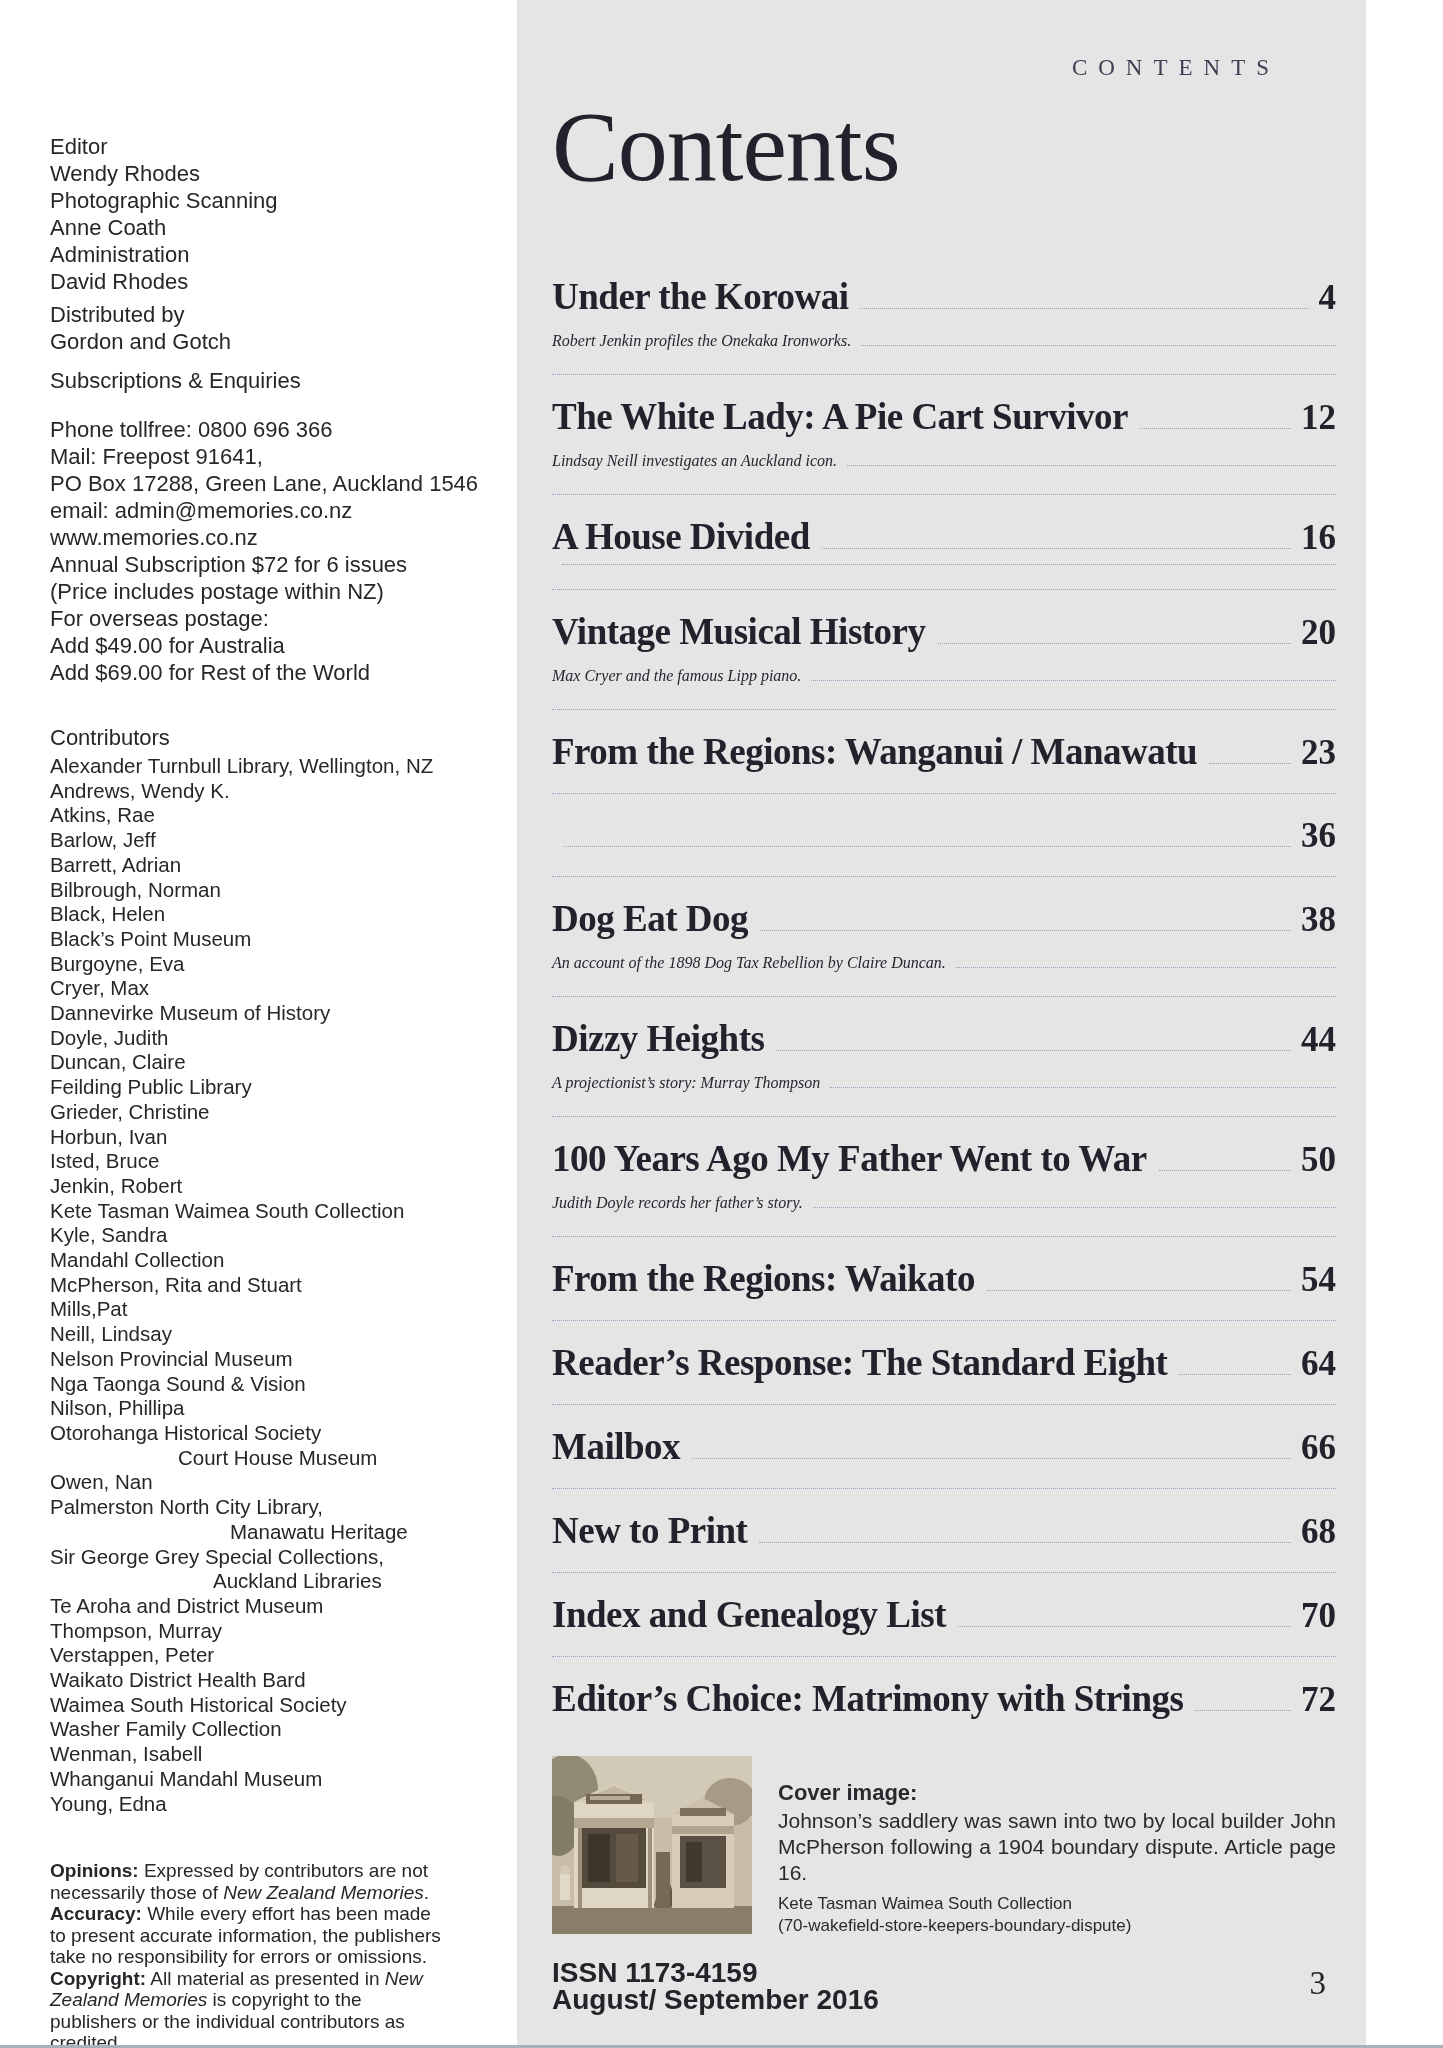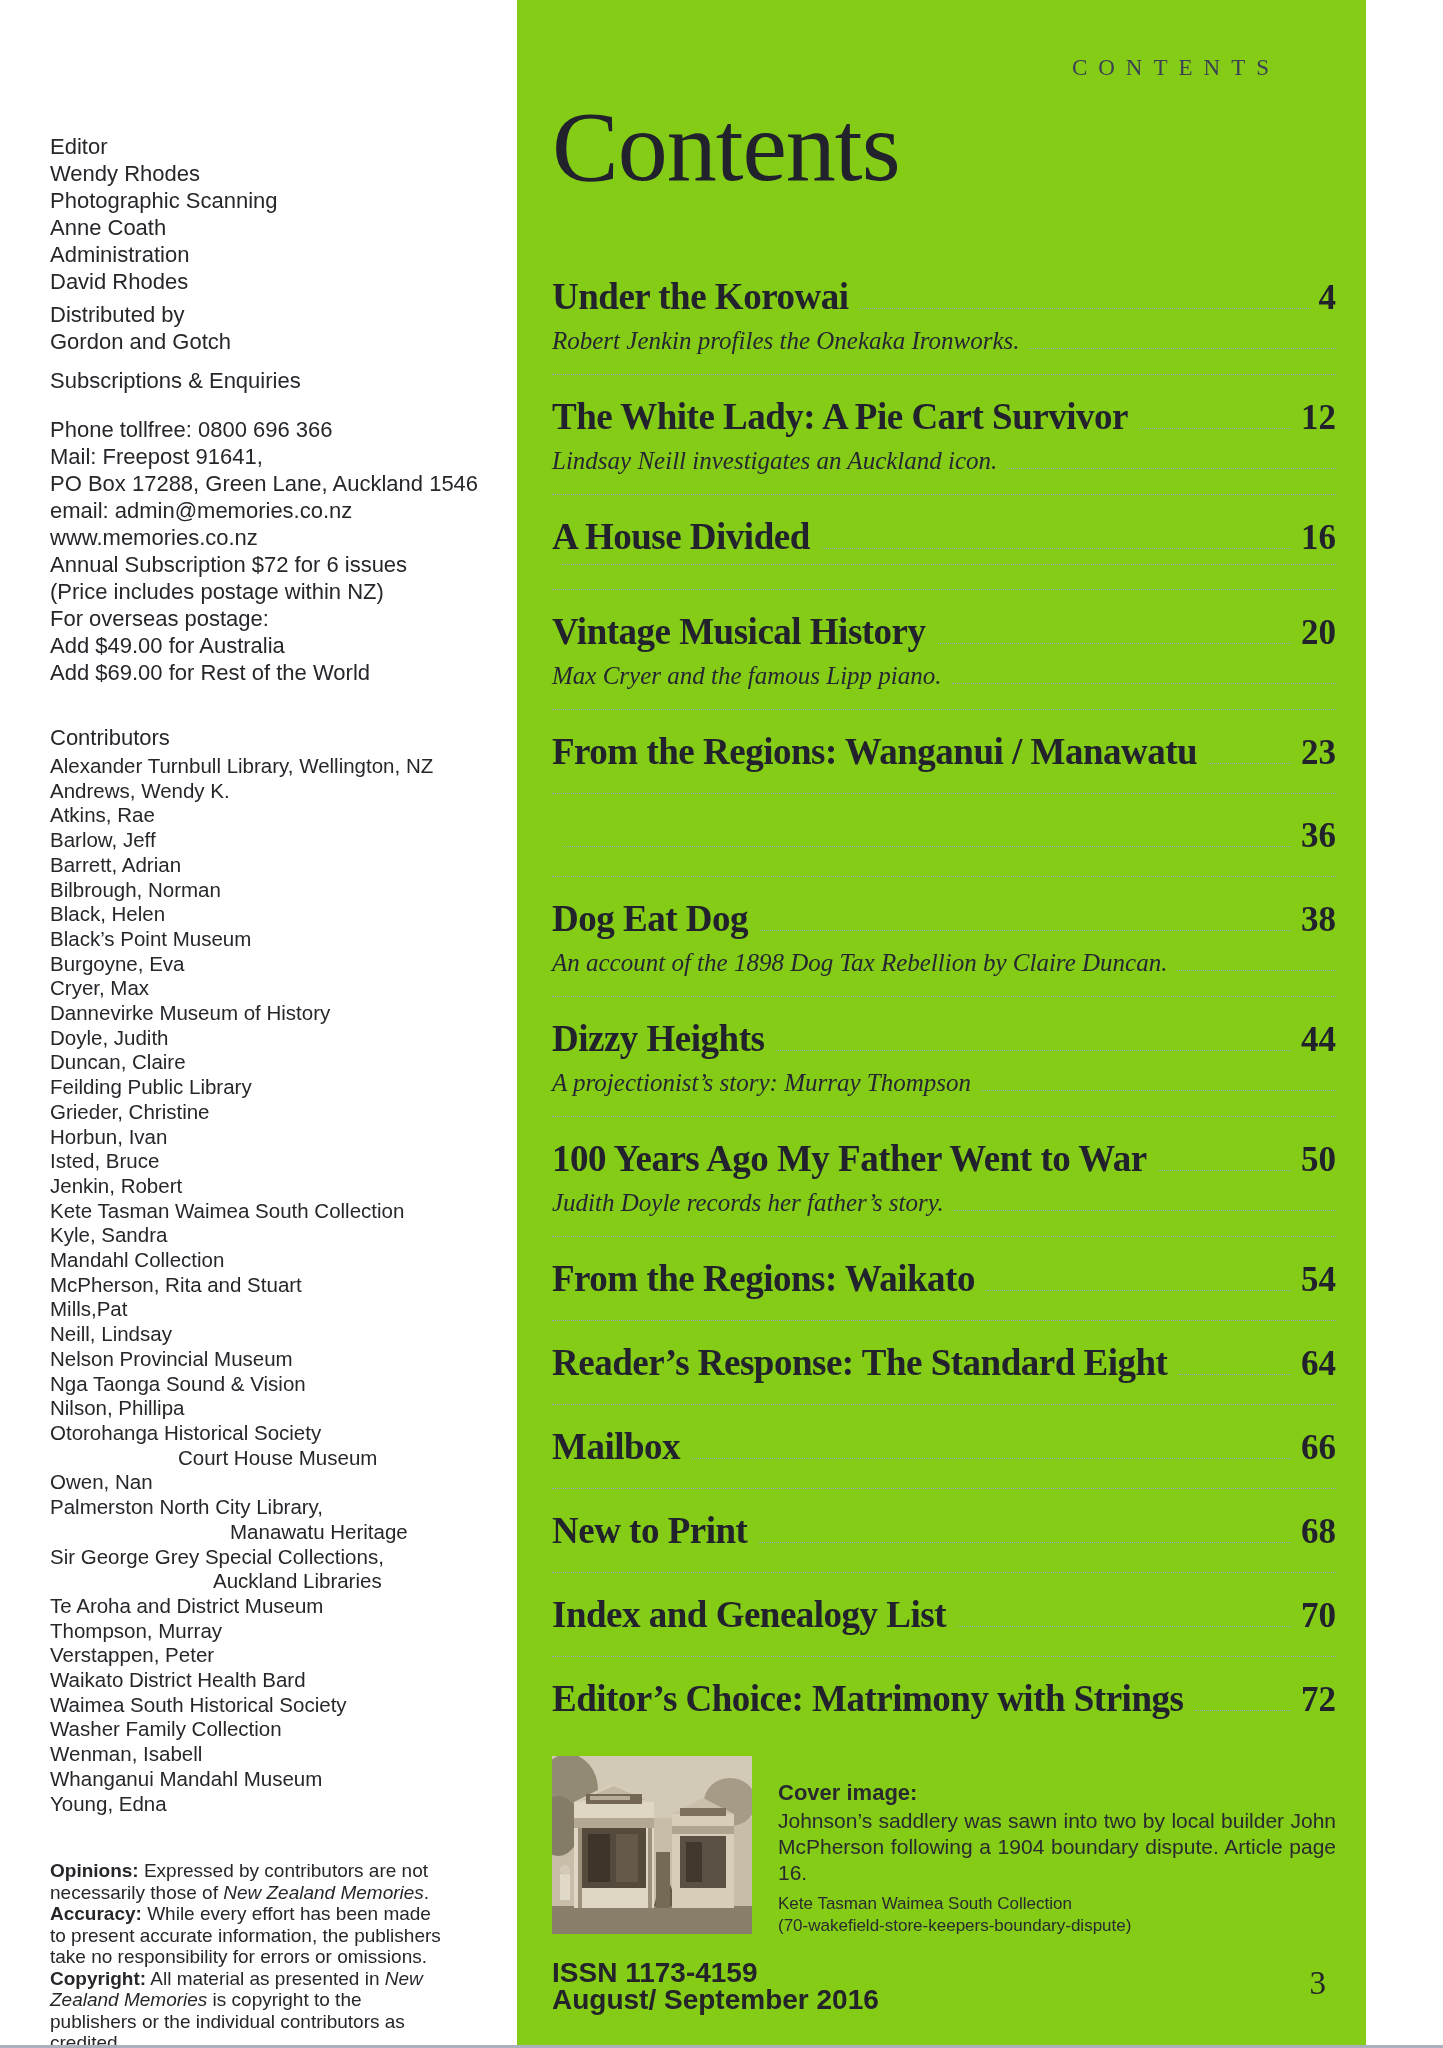--- a/index.html
+++ b/index.html
@@ -16,37 +16,37 @@
   .subs-line{white-space:nowrap;}
   .contrib-head{margin-top:38px;}
   .contrib-list{margin-top:3px;font-size:20.5px;line-height:24.7px;}
   .contrib-line{white-space:nowrap;}
   .notices{margin-top:44px;font-size:19px;line-height:21.5px;}
   .notice{margin:0;}
   .notice b{font-weight:bold;}
   .notice i{font-style:italic;}
 
   
-  .panel{position:absolute;left:517px;top:0;width:849px;height:2045px;background:#84cc16;
+  .panel{position:absolute;left:517px;top:0;width:849px;height:2045px;background:#e5e5e5;
          box-sizing:border-box;padding:55px 30px 0 35px;
          font-family:"Liberation Serif",serif;color:#22222c;}
   .kicker{text-align:right;padding-right:56px;font-size:23px;letter-spacing:11px;
           color:#3d4053;line-height:26px;}
   .big-title{margin:14px 0 0 0;font-weight:normal;font-size:100px;line-height:104px;
              letter-spacing:-1px;color:#22222c;}
 
   .entries{margin-top:56px;}
   .entry{padding:18px 0 16px 0;}
   .entry + .entry{border-top:1px dotted #99a3c0;}
   .title-row{display:flex;align-items:baseline;line-height:48px;}
   .e-title{font-size:37px;font-weight:bold;letter-spacing:-0.5px;white-space:nowrap;}
   .leader{flex:1 1 auto;border-bottom:1px dotted #99a3c0;margin:0 10px 9px 12px;min-width:0;}
   .e-page{font-size:35px;font-weight:bold;}
   .subtitle-row{display:flex;align-items:baseline;line-height:34px;margin-top:2px;}
-  .e-sub{font-size:25px;font-style:italic;white-space:nowrap;color:#26263000;color:#262630;}
+  .e-sub{font-size:16px;font-style:italic;white-space:nowrap;color:#26263000;color:#262630;}
   .sub-leader{margin:0 0 8px 10px;}
 
   
   .cover-block{margin-top:16px;display:flex;}
   .cover-photo{flex:0 0 auto;display:block;}
   .cover-text{margin-left:26px;padding-top:24px;font-family:"Liberation Sans",sans-serif;
               color:#2a2a2e;width:566px;}
   .cover-label{font-weight:bold;font-size:22px;line-height:26px;}
   .cover-desc{margin:2px 0 7px 0;font-size:21px;line-height:26px;text-align:justify;}
   .cover-credit{font-size:17px;line-height:22px;}

